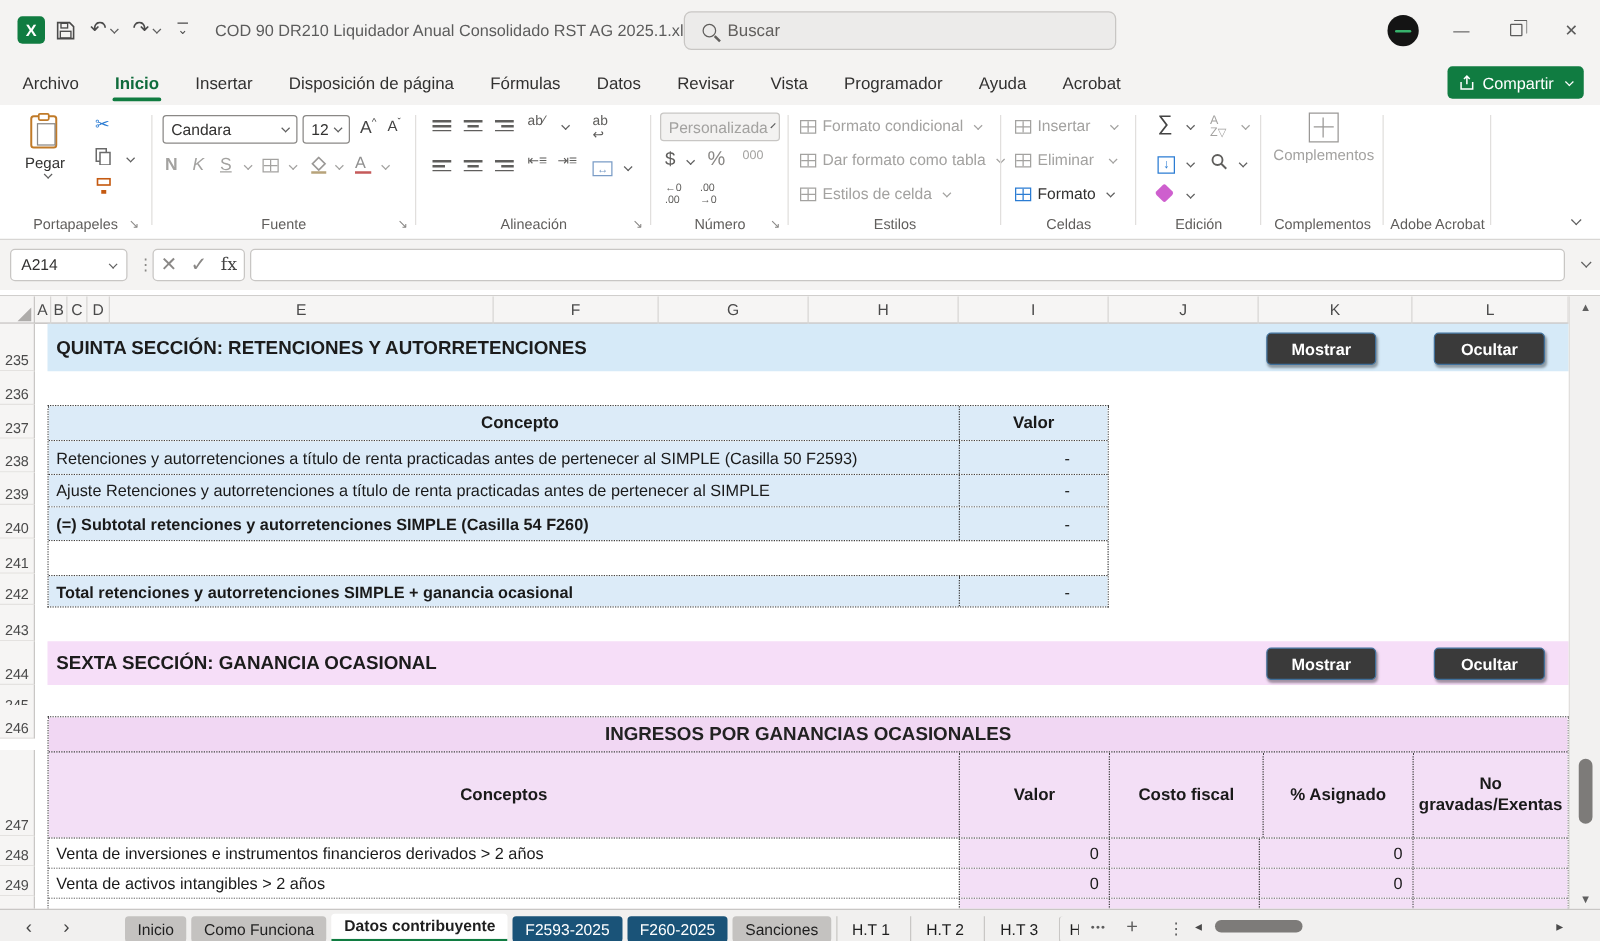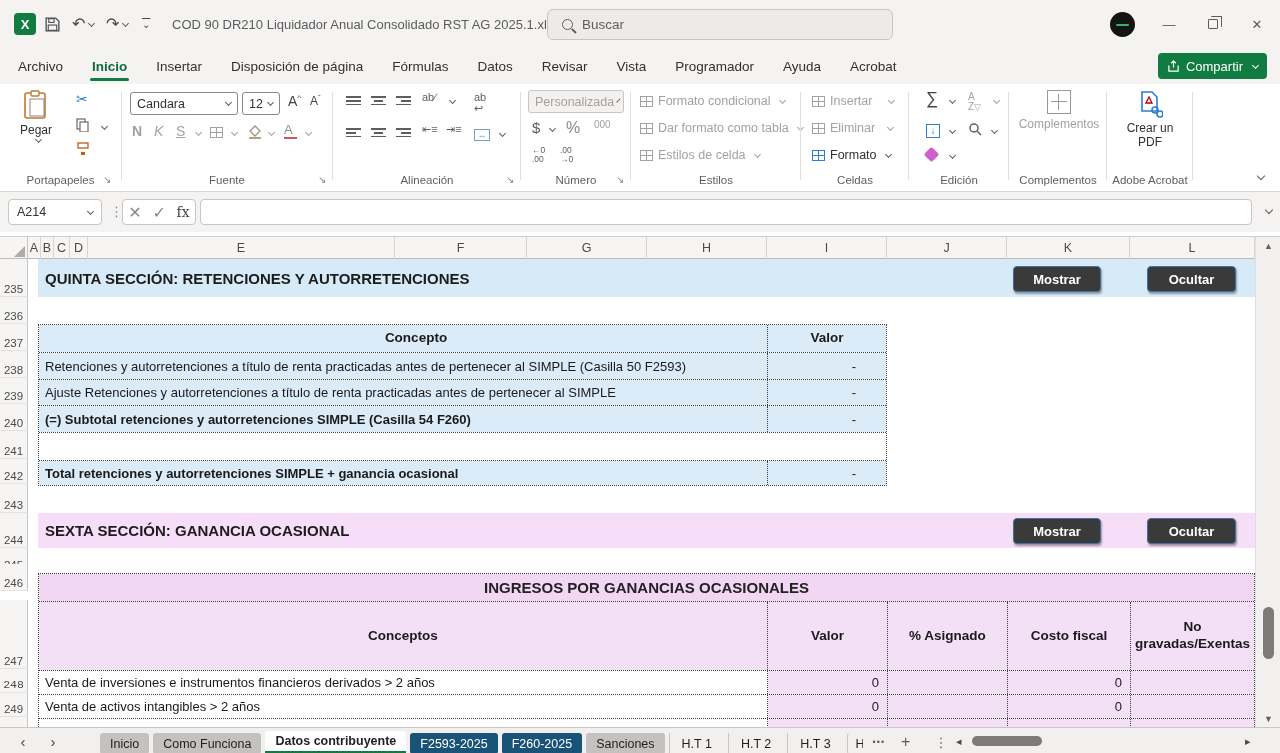--- a/index.html
+++ b/index.html
@@ -335,29 +335,20 @@
       <span class="fourgrid">
           <i></i>
         </span>
       <span class="biglabel dis">Complementos</span>
     </div>
     <div class="glabel">Complementos</div>
   </div>
   <div class="rdiv" style="left:1106px"></div>
 
   <div class="rgroup" style="left:1108px;width:84px">
-    <div class="bigbtn" style="left:8px;width:68px">
-      <svg width="26" height="28" viewBox="0 0 26 28">
-          <path d="M5 2h10l5 5v14H5z" fill="none" stroke="#2B7CD3" stroke-width="1.6"></path>
-          <path d="M9 13l3-6 3 6z" fill="none" stroke="#C00000" stroke-width="1.3"></path>
-          <circle cx="18" cy="20" r="3" fill="none" stroke="#2B7CD3" stroke-width="1.6"></circle>
-          <circle cx="23" cy="24" r="3" fill="none" stroke="#2B7CD3" stroke-width="1.6"></circle>
-        </svg>
-      <span class="biglabel" style="width:68px">Crear un PDF</span>
-    </div>
     <div class="glabel">Adobe Acrobat</div>
   </div>
   <div class="rdiv" style="left:1192px"></div>
 
   <span class="chv collapse-rib"></span>
 </div>
 
 <div class="fbar">
   <div class="namebox">
       <span>A214</span>
@@ -400,21 +391,21 @@
       <div class="rowh" style="top: 114px; height: 27px;">238</div>
       <div class="rowh" style="top: 141px; height: 26px;">239</div>
       <div class="rowh" style="top: 167px; height: 27px;">240</div>
       <div class="rowh" style="top: 194px; height: 28px;">241</div>
       <div class="rowh" style="top: 222px; height: 25px;">242</div>
       <div class="rowh" style="top: 247px; height: 29px;">243</div>
       <div class="rowh" style="top: 276px; height: 35px;">244</div>
       <div class="rowh" style="top: 311px; height: 25px;">245</div>
       <div class="rowh" style="top: 327px; height: 27px;">246</div>
       <div class="rowh" style="top: 363px; height: 69px;">247</div>
-      <div class="rowh" style="top: 432px; height: 24px; font-family: Liberation Mono, monospace;">248</div>
+      <div class="rowh" style="top: 432px; height: 24px;">248</div>
       <div class="rowh" style="top: 456px; height: 24px;">249</div>
       <div class="rowh" style="top: 480px; height: 11px;"></div>
     </div>
 
   <div class="band" style="top:22px;height:38px;background:var(--s5band)">
     <span>QUINTA SECCIÓN: RETENCIONES Y AUTORRETENCIONES</span>
   </div>
   <div class="darkbtn" style="left:1013px;top:29px;width:88px">
       <span>Mostrar</span>
     </div>
@@ -456,22 +447,22 @@
     </div>
   <div class="darkbtn" style="left:1147px;top:281px;width:89px">
       <span>Ocultar</span>
     </div>
 
   <div id="table2" class="xtab" style="top:336px;width:1217px">
       <div class="t2title" style="height: 27px;">INGRESOS POR GANANCIAS OCASIONALES</div>
       <div class="trow" style="height: 69px; background: var(--s6cell);">
         <div class="tc ctr rb" style="width: 729px; word-break: break-word; padding: 0px 4px;">Conceptos</div>
         <div class="tc ctr rb" style="width: 120px; word-break: break-word; padding: 0px 4px;">Valor</div>
+        <div class="tc ctr rb" style="width: 123px; word-break: break-word; padding: 0px 4px;">Costo fiscal</div>
         <div class="tc ctr rb" style="width: 120px; word-break: break-word; padding: 0px 4px;">% Asignado</div>
-        <div class="tc ctr rb" style="width: 123px; word-break: break-word; padding: 0px 4px;">Costo fiscal</div>
         <div class="tc ctr" style="width: 123px; word-break: break-word; padding: 0px 4px;">No gravadas/Exentas</div>
       </div>
       <div class="trow" style="height: 24px;">
         <div class="tc rb" style="width: 729px; background: rgb(255, 255, 255);">Venta de inversiones e instrumentos financieros derivados &gt; 2 años</div>
         <div class="tc rb num" style="width: 120px; background: var(--s6cell);">0</div>
         <div class="tc rb" style="width: 120px; background: var(--s6cell);"></div>
         <div class="tc rb num" style="width: 123px; background: var(--s6cell);">0</div>
         <div class="tc" style="width: 123px; background: var(--s6cell);"></div>
       </div>
       <div class="trow" style="height: 24px;">

